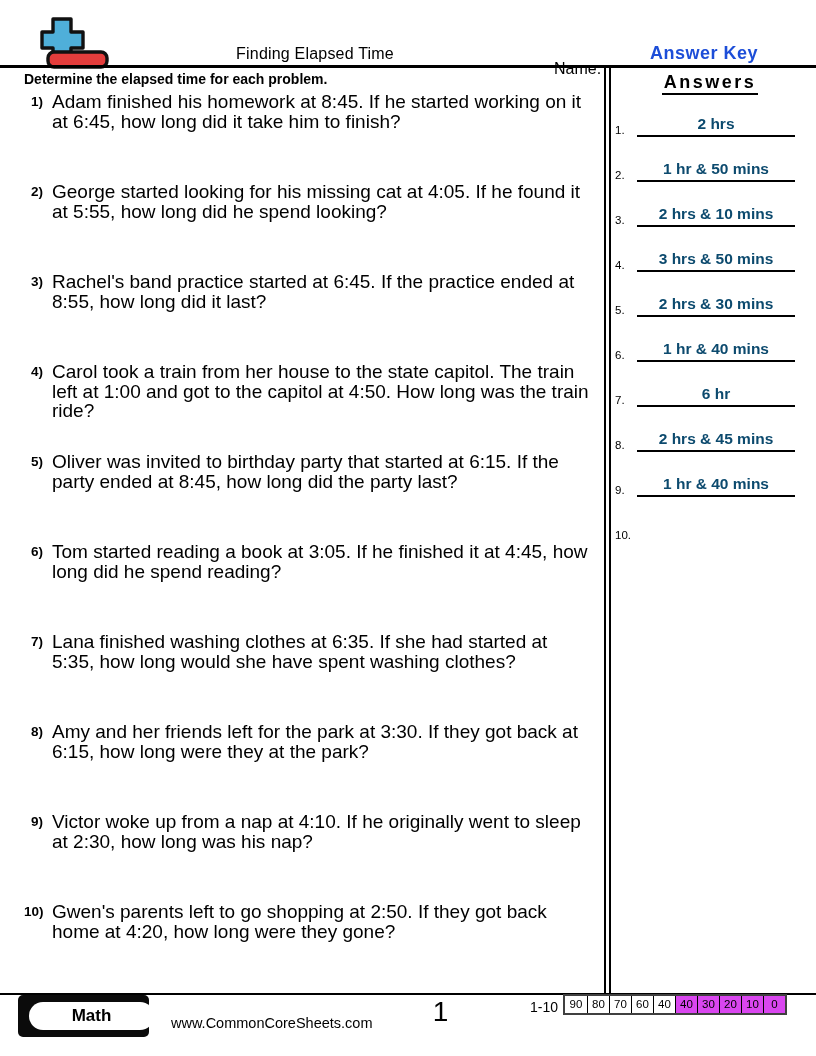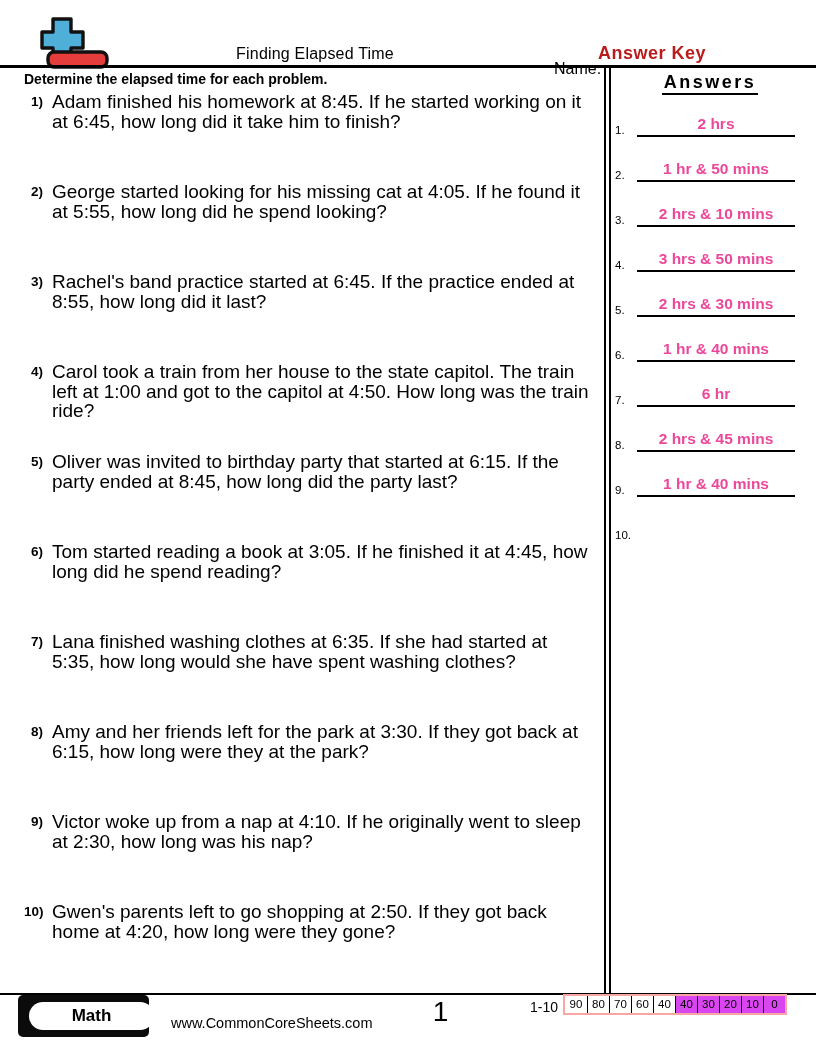--- a/index.html
+++ b/index.html
@@ -11,22 +11,22 @@
   }
 
   
   #logo { position:absolute; left:40px; top:16px; width:70px; height:54px; }
   .page-title {
     position:absolute; left:150px; top:45px; width:330px;
     text-align:center; font-size:16px; letter-spacing:0.2px;
   }
   .name-label { position:absolute; left:554px; top:60px; font-size:16px; }
   .name-value {
-    position:absolute; left:598px; top:43px; width:160px; text-align:left;
-    font-size:18px; font-weight:bold; color:#b91c1c; letter-spacing:0.5px;
+    position:absolute; left:598px; top:43px; width:160px; text-align:right;
+    font-size:18px; font-weight:bold; color:#1d4ed8; letter-spacing:0.5px;
   }
   .header-rule { position:absolute; left:0; top:65px; width:816px; height:3px; background:#000; }
 
   
   .divider {
     position:absolute; left:604px; top:68px; height:927px; width:7px;
     border-left:2px solid #000; border-right:2px solid #000;
   }
 
   
@@ -48,21 +48,21 @@
   .answers-heading span { border-bottom:2px solid #000; padding:0 2px 1px 2px; }
   .answer-row {
     position:absolute; left:612px; width:183px; height:30px;
     display:flex; align-items:flex-end;
   }
   .answer-row .a-num {
     width:25px; flex-shrink:0; font-size:11.5px; padding:0 0 1px 3px;
   }
   .answer-row .a-value {
     flex:1; text-align:center; border-bottom:2px solid #000;
-    color:#ec4899; font-weight:bold; font-size:15.5px; padding-bottom:2px;
+    color:#0c4a6e; font-weight:bold; font-size:15.5px; padding-bottom:2px;
     white-space:nowrap;
   }
 
   
   .footer-rule { position:absolute; left:0; top:993px; width:816px; height:2px; background:#000; }
   .subject-badge {
     position:absolute; left:18px; top:995px; width:131px; height:42px;
     background:#0b0b0b; border-radius:5px;
   }
   .subject-pill {
@@ -74,21 +74,21 @@
   .website { position:absolute; left:171px; top:1015px; font-size:14.5px; }
   .page-number {
     position:absolute; left:410px; top:996px; width:60px; text-align:center;
     font-size:28px; letter-spacing:-1px;
   }
   .score-range {
     position:absolute; left:516px; top:999px; width:42px; text-align:right; font-size:14px;
   }
   .score-grid {
     position:absolute; left:563px; top:994px; display:flex;
-    border:2px solid #fca5a5; background:#fff;
+    border:2px solid #404040; background:#fff;
   }
   .score-cell {
     width:22px; height:17px; line-height:16px; text-align:center;
     font-size:11.5px; border-left:1px solid #000;
   }
   .score-cell:first-child { border-left:none; }
   .score-cell.hl { background:#d946ef; }
 </style>
 </head>
 <body>

